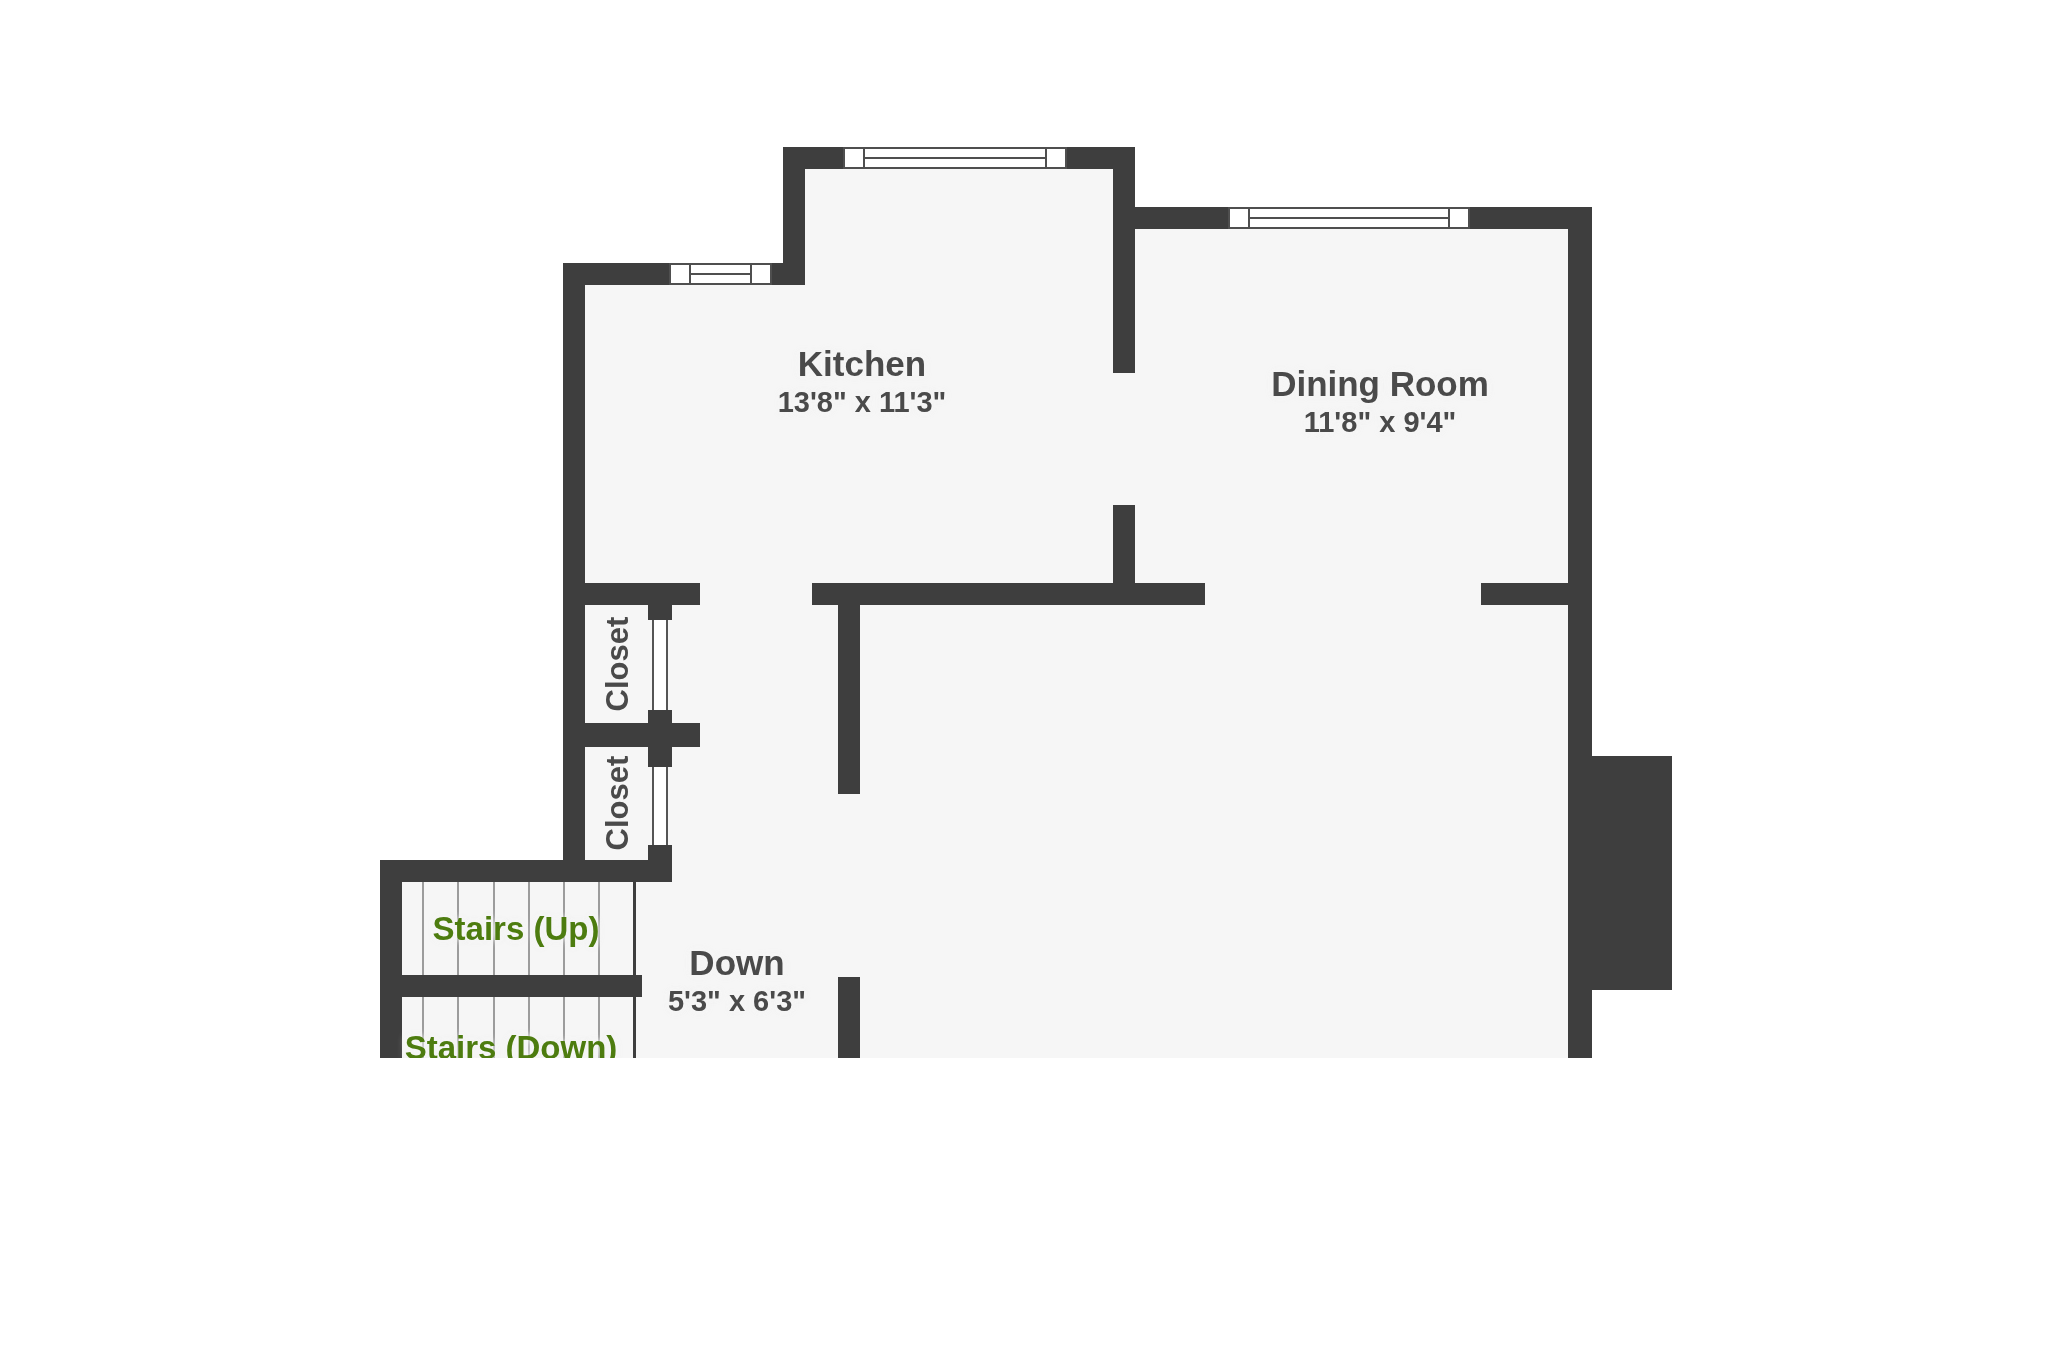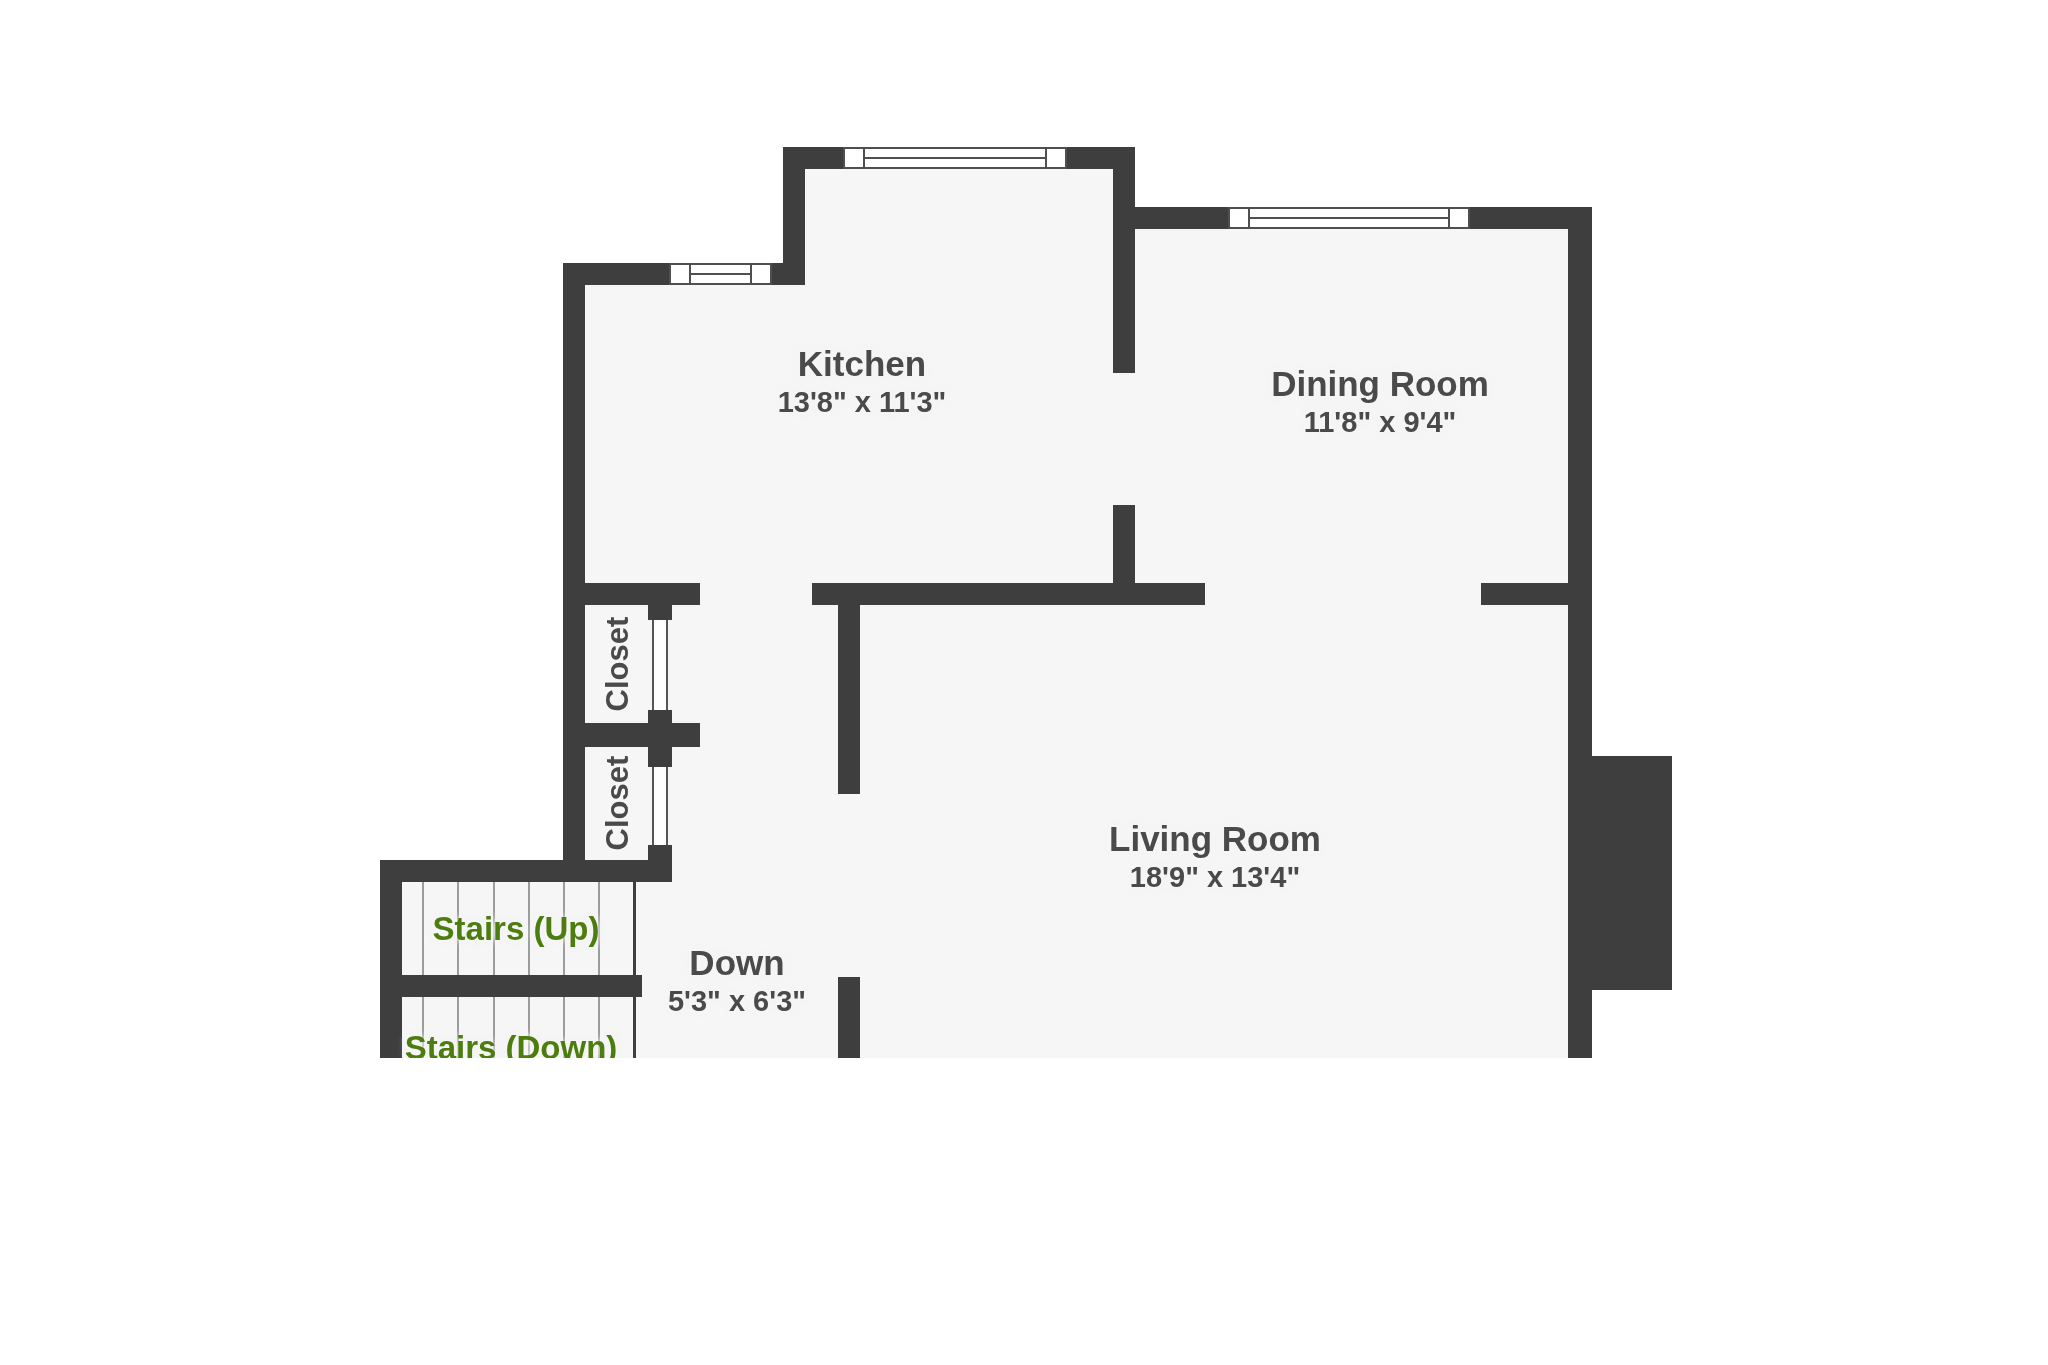--- a/index.html
+++ b/index.html
@@ -123,24 +123,20 @@
   </div>
 
   <div class="room-label" style="left:862px;top:345px">
     <div class="rn">Kitchen</div>
     <div class="rd">13'8" x 11'3"</div>
   </div>
   <div class="room-label" style="left:1380px;top:365px">
     <div class="rn">Dining Room</div>
     <div class="rd">11'8" x 9'4"</div>
   </div>
-  <div class="room-label" style="left:1215px;top:820px">
-    <div class="rn">Living Room</div>
-    <div class="rd">18'9" x 13'4"</div>
-  </div>
   <div class="room-label" style="left:737px;top:944px">
     <div class="rn">Down</div>
     <div class="rd">5'3" x 6'3"</div>
   </div>
 
   <span class="feature-label" style="left:516px;top:929px">Stairs (Up)</span>
   <span class="feature-label" style="left:511px;top:1048px">Stairs (Down)</span>
 
   <span class="closet-label rot-ccw" style="left:618px;top:664px">Closet</span>
   <span class="closet-label rot-ccw" style="left:618px;top:803px">Closet</span>

